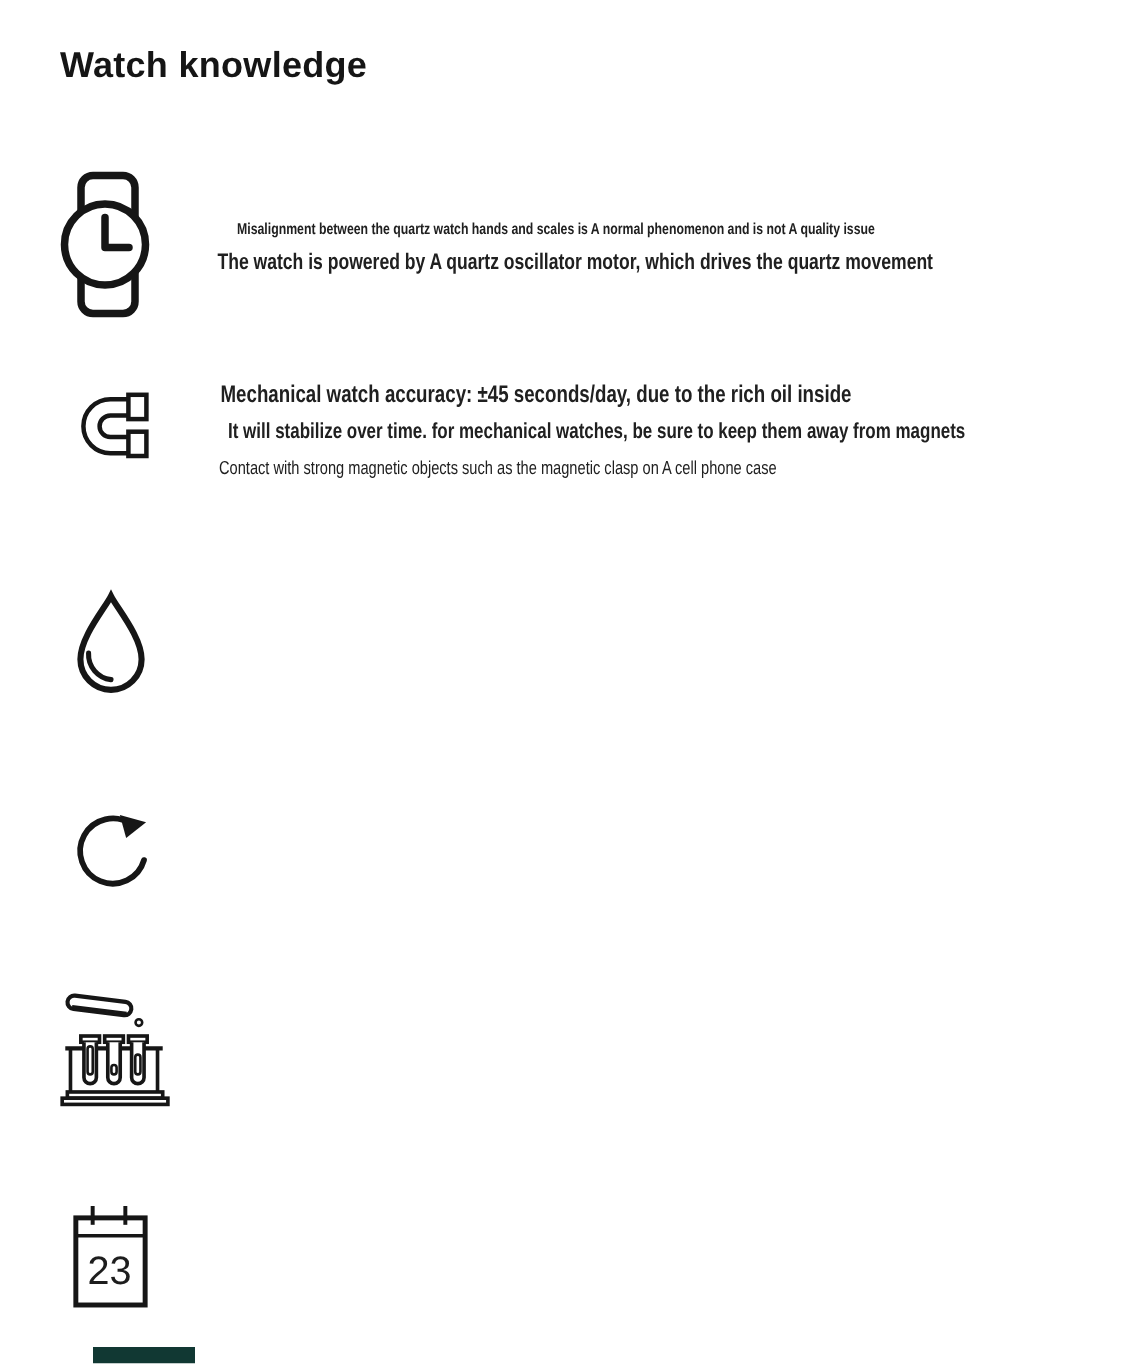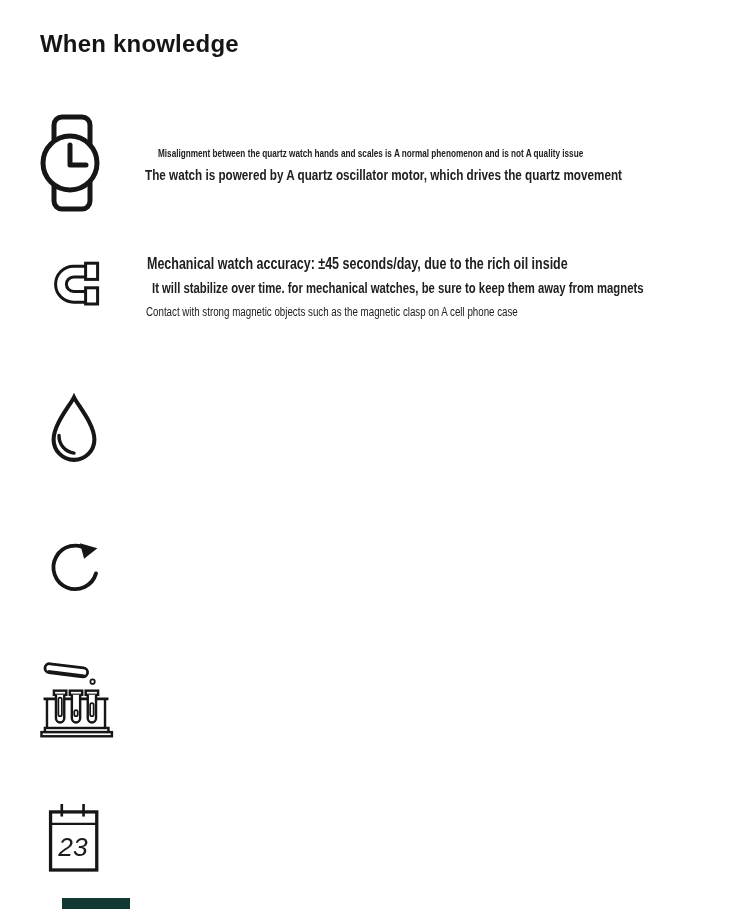--- a/index.html
+++ b/index.html
@@ -6,21 +6,21 @@
   body{
     width:750px;height:909px;position:relative;background:#ffffff;
     font-family:"Liberation Sans","DejaVu Sans",sans-serif;color:#1d1d1d;
     overflow:hidden;
   }
   .page-title{
     position:absolute;left:40px;top:30px;margin:0;
     font-size:24px;font-weight:700;color:#151515;letter-spacing:0.2px;
   }
   .sec{position:absolute;left:0;width:660px;}
-  .icn{position:absolute;font-style:italic;}
+  .icn{position:absolute;}
   .icn svg{display:block;}
   .txt{margin-left:138px;}
   .ln{
     margin:0 0 0 var(--ml,0px);
     font-size:var(--fs,14px);
     line-height:var(--lh,24px);
     font-weight:var(--fw,700);
     white-space:nowrap;
     transform:scaleX(0.78);
     transform-origin:left center;
@@ -29,21 +29,21 @@
   .bottom-bar{
     position:absolute;left:62px;top:898px;width:68px;height:11px;
     background:#113833;
   }
   svg .st{stroke:#161616;fill:none;}
   svg .stw{stroke:#161616;fill:#ffffff;}
 </style>
 </head>
 <body>
 
-<h1 class="page-title">When knowledge</h1>
+<h1 class="page-title">Watch knowledge</h1>
 
 <section class="sec" style="top:110px">
   <div class="icn" style="left:40px;top:4px">
     <svg width="64" height="98" viewBox="0 0 64 98">
       <rect class="stw" x="14" y="3" width="36" height="92" rx="8" stroke-width="5"></rect>
       <circle class="stw" cx="30" cy="49" r="27" stroke-width="5"></circle>
       <path class="st" d="M30 31 V51 H46" stroke-width="5" stroke-linecap="round" stroke-linejoin="round"></path>
     </svg>
   </div>
   <div class="txt" style="padding-top:34px">

